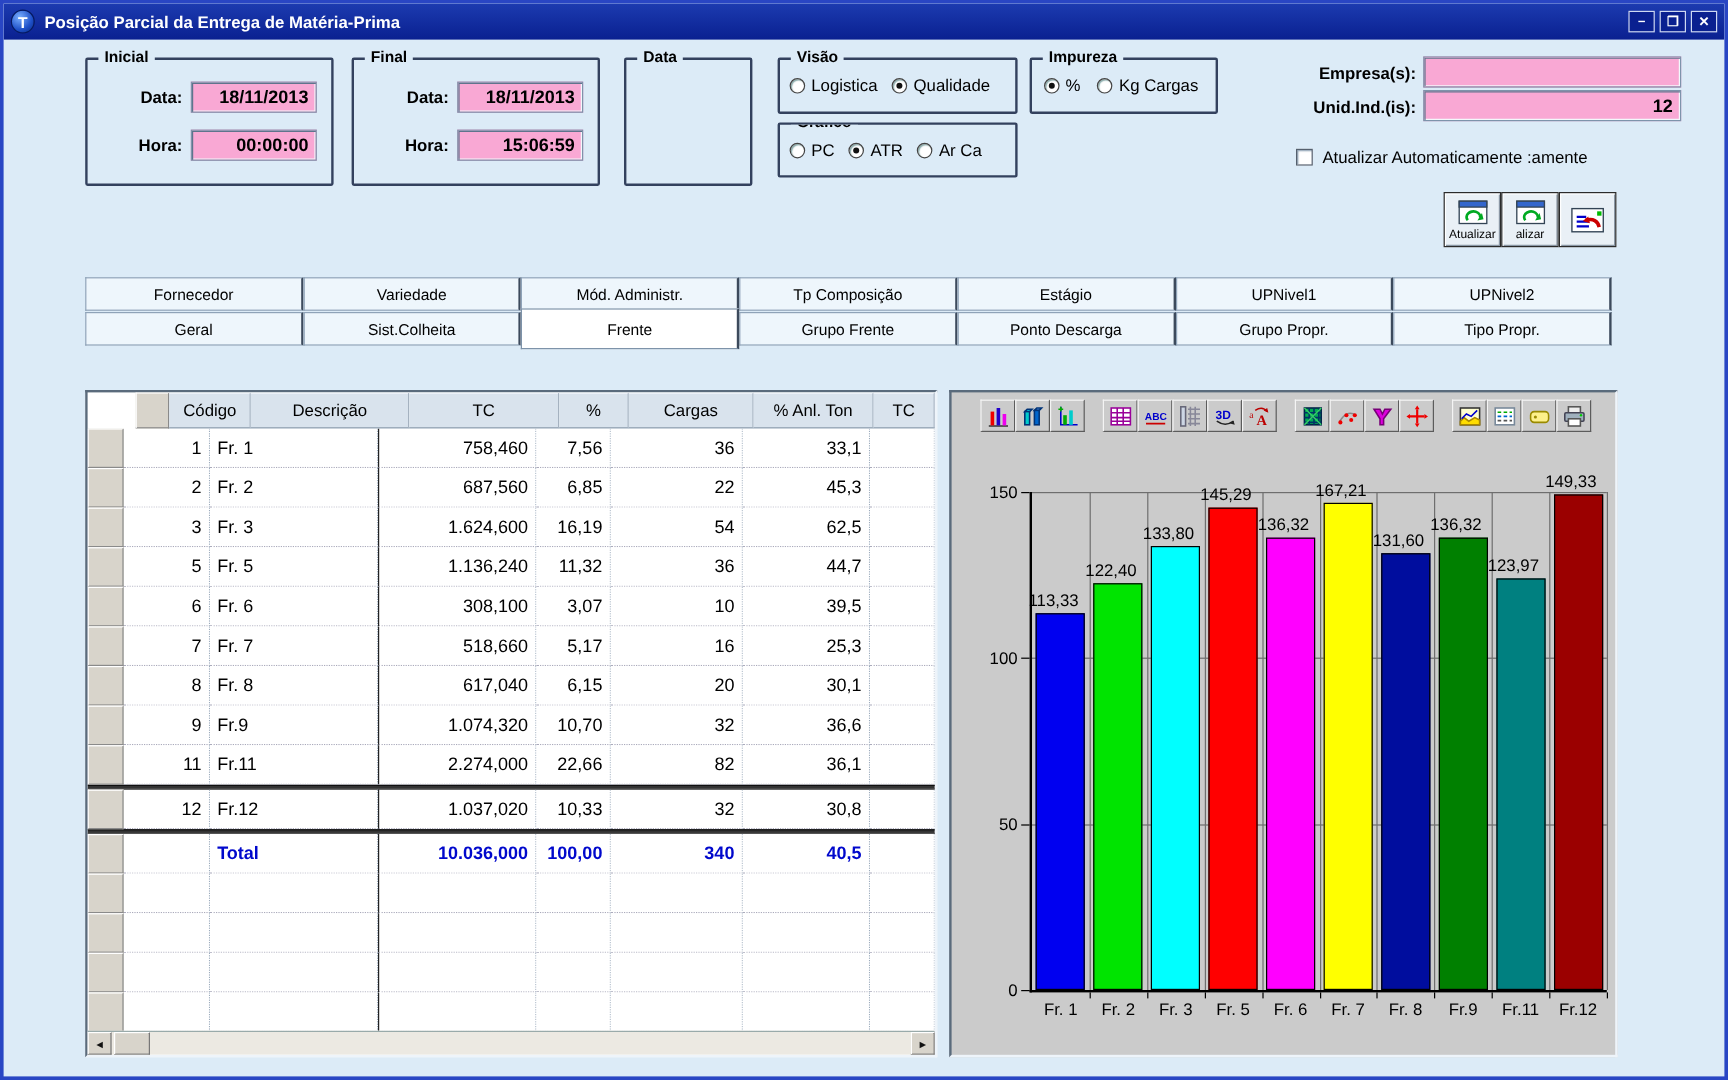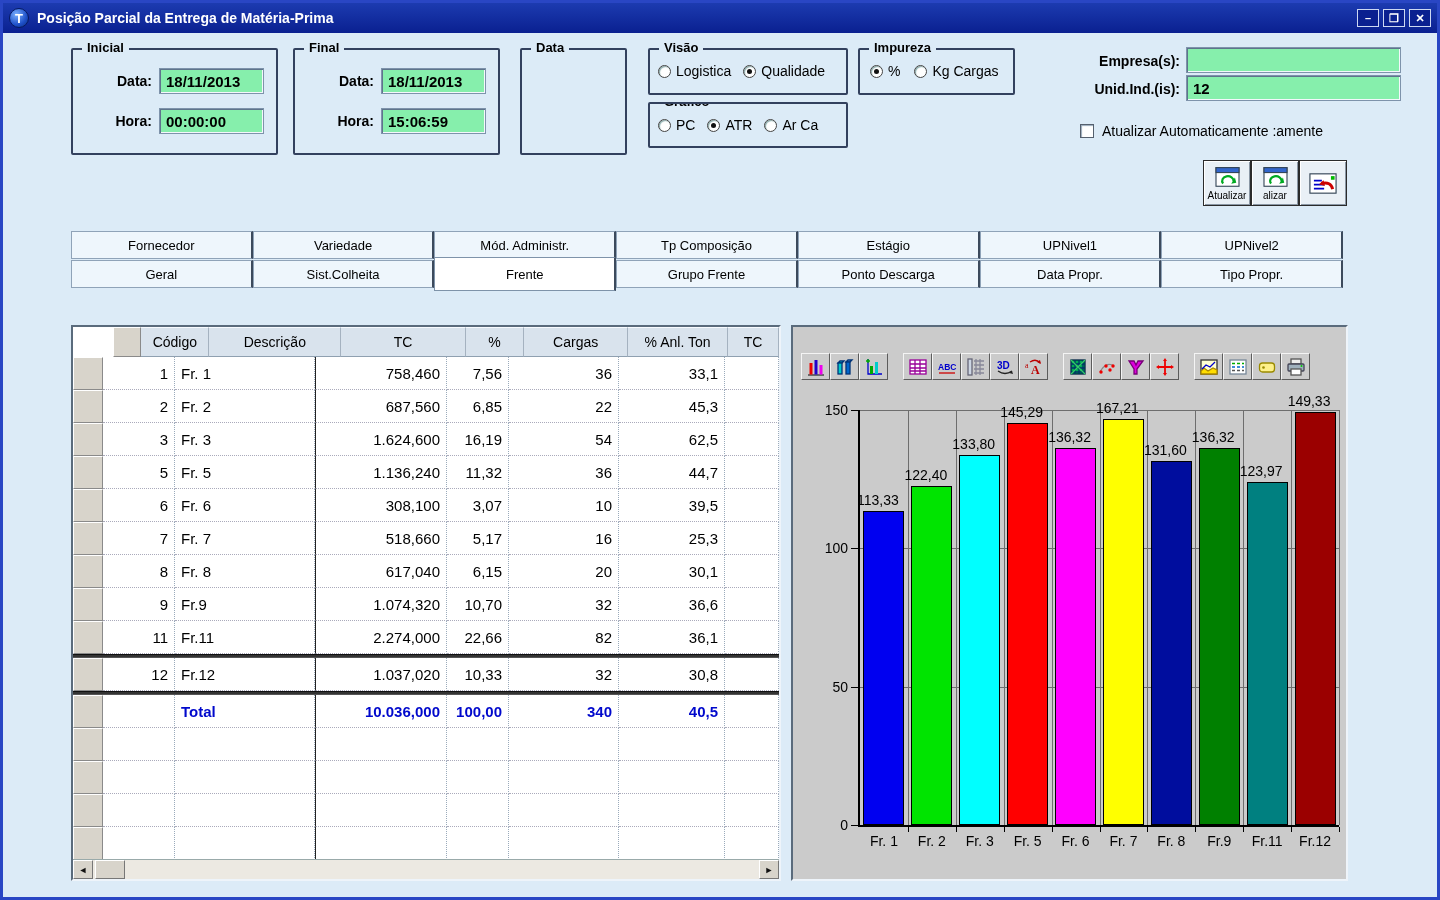--- a/index.html
+++ b/index.html
@@ -18,24 +18,24 @@
   .tbar-title{color:#fff;font-weight:bold;font-size:14px;flex:1;white-space:nowrap;}
   .tbar-btn{width:22px;height:18px;margin-left:4px;background:#0a2090;
         border:1px solid #cdd8f2;color:#fff;font-size:11px;font-weight:bold;
         display:flex;align-items:center;justify-content:center;cursor:default;}
   
   .gb{position:absolute;border:2px solid #33415e;border-radius:2px;}
   .gb-t{position:absolute;top:-10px;left:9px;background:#dcebf7;padding:0 5px;
         font-weight:bold;font-size:13px;white-space:nowrap;}
   .f-row{position:absolute;right:12px;display:flex;align-items:center;gap:7px;}
   .f-lb{font-weight:bold;font-size:14px;}
-  .tb{background:#86efac;border:1px solid #7e93ab;
+  .tb{background:#f9a8d4;border:1px solid #7e93ab;
       box-shadow:inset 1px 1px 0 #5f748c,inset -1px -1px 0 #f4f8fc;
       font-family:"Liberation Sans",sans-serif;font-weight:bold;font-size:15px;
-      padding:1px 6px;height:26px;}
+      padding:1px 6px;height:26px;text-align:right;}
   .radio-row{position:absolute;display:flex;align-items:center;}
   .radio-item{display:flex;align-items:center;gap:5px;}
   .radio{width:13px;height:13px;border-radius:50%;background:#fff;flex:0 0 13px;
       border:1px solid #444;box-shadow:inset 1px 1px 1px #8aa;position:relative;}
   .radio.checked::after{content:"";position:absolute;left:3px;top:3px;width:5px;
       height:5px;border-radius:50%;background:#111;}
   .radio-lb{font-size:14px;white-space:nowrap;}
   .chk{width:14px;height:14px;background:#fff;border:1px solid #55606e;
       box-shadow:inset 1px 1px 1px #9ab;margin-right:8px;flex:0 0 14px;}
   .chk-row{position:absolute;display:flex;align-items:center;font-size:14px;}
@@ -72,21 +72,21 @@
       border-top:1px solid #9aa;display:flex;align-items:center;}
   .sb-btn{width:20px;height:19px;background:#d8d4cb;border:1px solid;
       border-color:#fff #777 #777 #fff;display:flex;align-items:center;
       justify-content:center;font-size:9px;color:#111;cursor:default;}
   .sb-thumb{width:30px;height:19px;background:#d8d4cb;border:1px solid;
       border-color:#fff #777 #777 #fff;margin-left:2px;cursor:default;}
   .sb-right{margin-left:auto;}
   
   .chart-panel{position:absolute;left:788px;top:322px;width:557px;height:556px;
       background:#cbcbcb;border:2px solid;border-color:#5a6b7c #eef4fa #eef4fa #5a6b7c;}
-  #chart-toolbar{position:absolute;left:8px;top:6px;display:flex;margin-top:20px;}
+  #chart-toolbar{position:absolute;left:24px;top:6px;display:flex;}
   .ct-group{display:flex;margin-right:15px;}
   .ct-btn{width:29px;height:27px;background:#cbcbcb;border:1px solid;
       border-color:#f4f4f4 #5c5c5c #5c5c5c #f4f4f4;display:flex;align-items:center;
       justify-content:center;cursor:default;}
   .ct-btn svg,.act-btn svg{display:block;}
   #chart-area{position:absolute;left:0;top:40px;right:0;bottom:0;}
   .gl-h{position:absolute;height:1px;background:#6e6e6e;}
   .gl-v{position:absolute;width:1px;background:#6e6e6e;}
   .ax{position:absolute;background:#000;}
   .bar{position:absolute;border:1px solid #000;}
@@ -238,21 +238,21 @@
         <div class="tab">Estágio</div>
         <div class="tab">UPNivel1</div>
         <div class="tab">UPNivel2</div>
       </div>
       <div class="tab-row">
         <div class="tab">Geral</div>
         <div class="tab">Sist.Colheita</div>
         <div class="tab active">Frente</div>
         <div class="tab">Grupo Frente</div>
         <div class="tab">Ponto Descarga</div>
-        <div class="tab">Data Propr.</div>
+        <div class="tab">Grupo Propr.</div>
         <div class="tab">Tipo Propr.</div>
       </div>
     </div>
 
   <div class="grid-panel">
     <div id="g-hdr">
         <div class="g-hrow">
           <div class="g-h sel-c" style="width: 30px;"></div>
           <div class="g-h" style="width: 72px;">Código</div>
           <div class="g-h" style="width: 140px;">Descrição</div>

